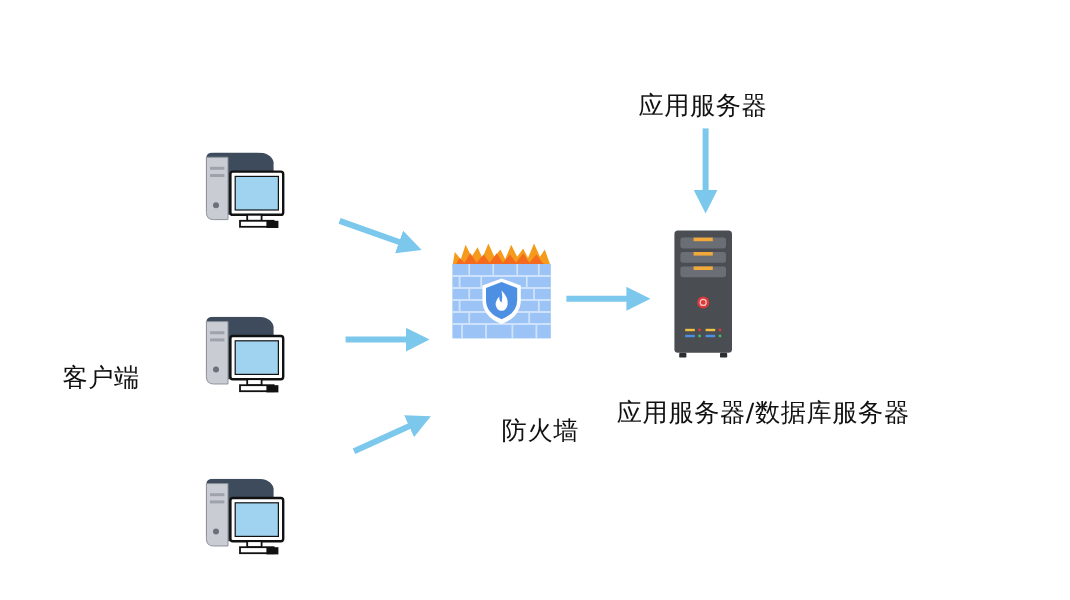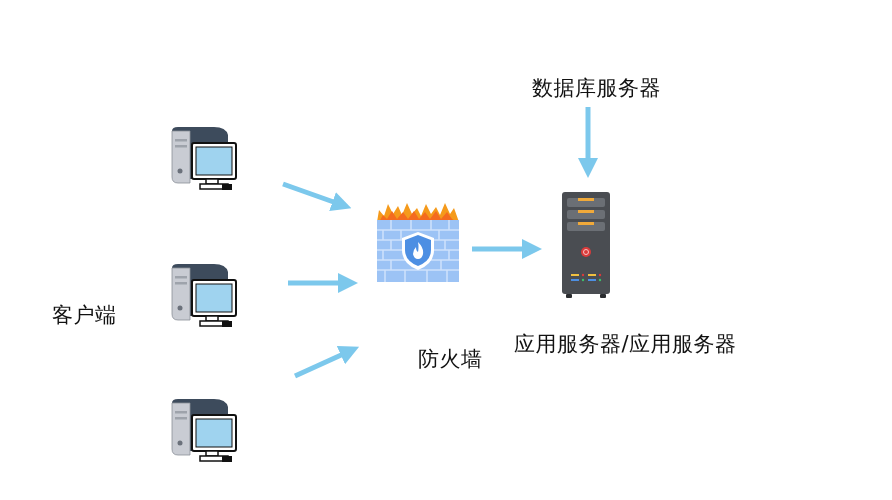--- a/index.html
+++ b/index.html
@@ -119,14 +119,14 @@
     <rect x="11" y="84" width="8" height="2" fill="#f0c040"></rect>
     <rect x="11" y="89" width="8" height="2" fill="#4d8fe3"></rect>
     <rect x="28" y="84" width="8" height="2" fill="#f0c040"></rect>
     <rect x="28" y="89" width="8" height="2" fill="#4d8fe3"></rect>
     <circle cx="23" cy="85" r="1.2" fill="#d93b3b"></circle>
     <circle cx="23" cy="90" r="1.2" fill="#3fbf6a"></circle>
     <circle cx="40" cy="85" r="1.2" fill="#d93b3b"></circle>
     <circle cx="40" cy="90" r="1.2" fill="#3fbf6a"></circle>
   </svg>
 </div>
-<div class="abs label" style="left:532px;top:74px">数据库服务器</div>
-<div class="abs label" style="left:514px;top:330px">应用服务器/应用服务器</div>
+<div class="abs label" style="left:532px;top:74px">应用服务器</div>
+<div class="abs label" style="left:514px;top:330px">应用服务器/数据库服务器</div>
 
 </body></html>

